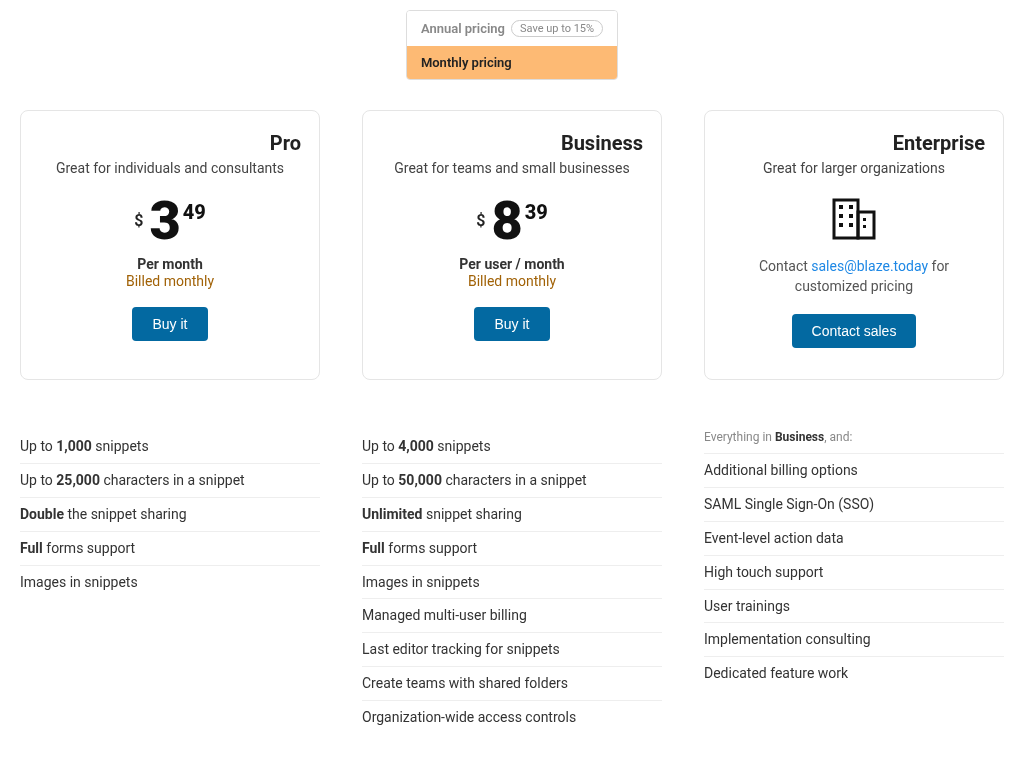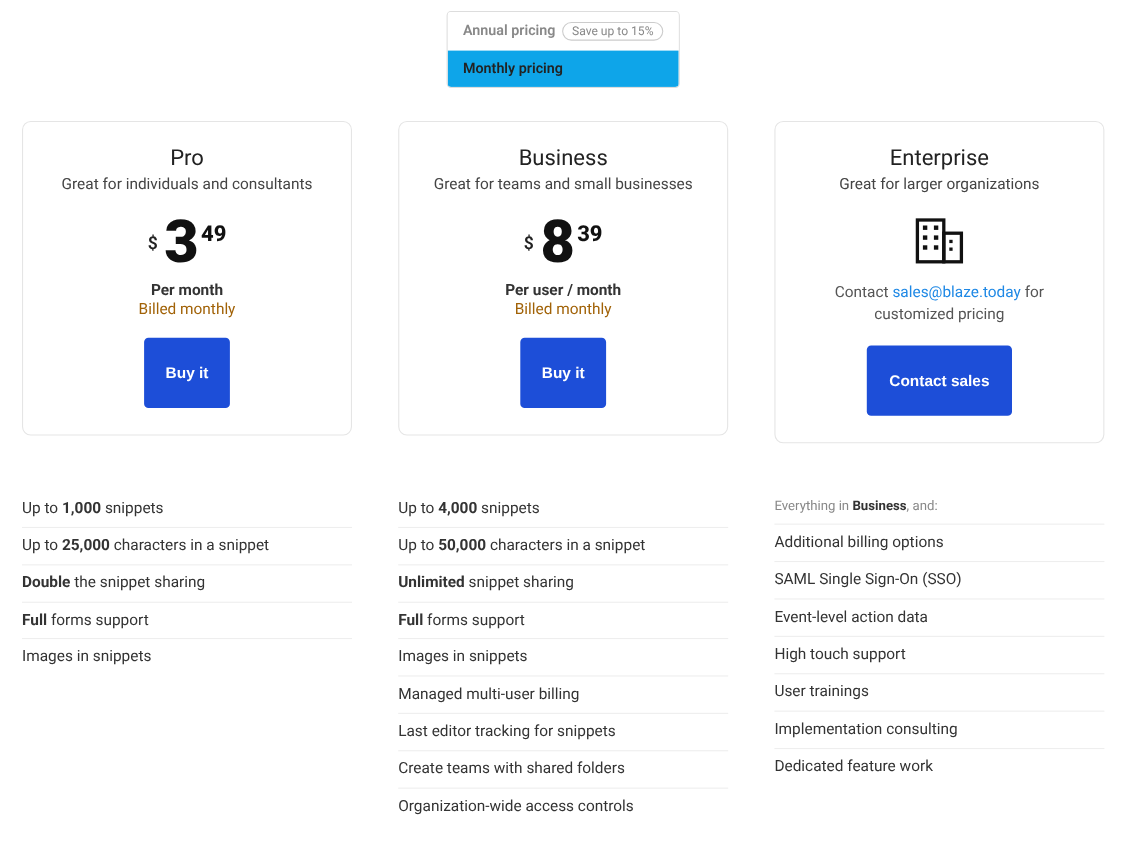--- a/index.html
+++ b/index.html
@@ -31,21 +31,21 @@
       font-size: 13px;
       color: #888;
       background: #fff;
       display: flex;
       align-items: center;
       gap: 6px;
       cursor: pointer;
       font-weight: 600;
     }
     .toggle-option.active {
-      background: #0ea5e9;
+      background: #fdba74;
       color: #222;
       font-weight: 600;
     }
     .save-badge {
       font-size: 11px;
       color: #888;
       border: 1px solid #ccc;
       border-radius: 10px;
       padding: 1px 8px;
       font-weight: 400;
@@ -63,23 +63,24 @@
       border: 1px solid #e5e5e5;
       border-radius: 8px;
       padding: 20px 18px 24px;
       text-align: center;
       background: #fff;
       margin-bottom: 50px;
       min-height: 270px;
     }
     .plan-title {
       font-size: 20px;
-      font-weight: 400;
+      font-weight: 700;
       color: #222;
       margin-bottom: 4px;
+      text-align: right;
     }
     .plan-sub {
       font-size: 14px;
       color: #444;
       line-height: 1.35;
       margin-bottom: 16px;
     }
     .price-row {
       display: flex;
       justify-content: center;
@@ -112,25 +113,25 @@
       color: #333;
       margin-bottom: 1px;
     }
     .billed-label {
       font-size: 14px;
       color: #a16207;
       margin-bottom: 18px;
     }
     .buy-btn {
       display: inline-block;
-      background: #1d4ed8;
+      background: #0369a1;
       color: #fff;
       font-size: 14px;
-      font-weight: 700;
-      padding: 24px 20px;
+      font-weight: 400;
+      padding: 9px 20px;
       border: none;
       border-radius: 4px;
       cursor: pointer;
     }
     .enterprise-icon {
       margin: 14px auto 14px;
       width: 48px;
     }
     .contact-line {
       font-size: 14px;

